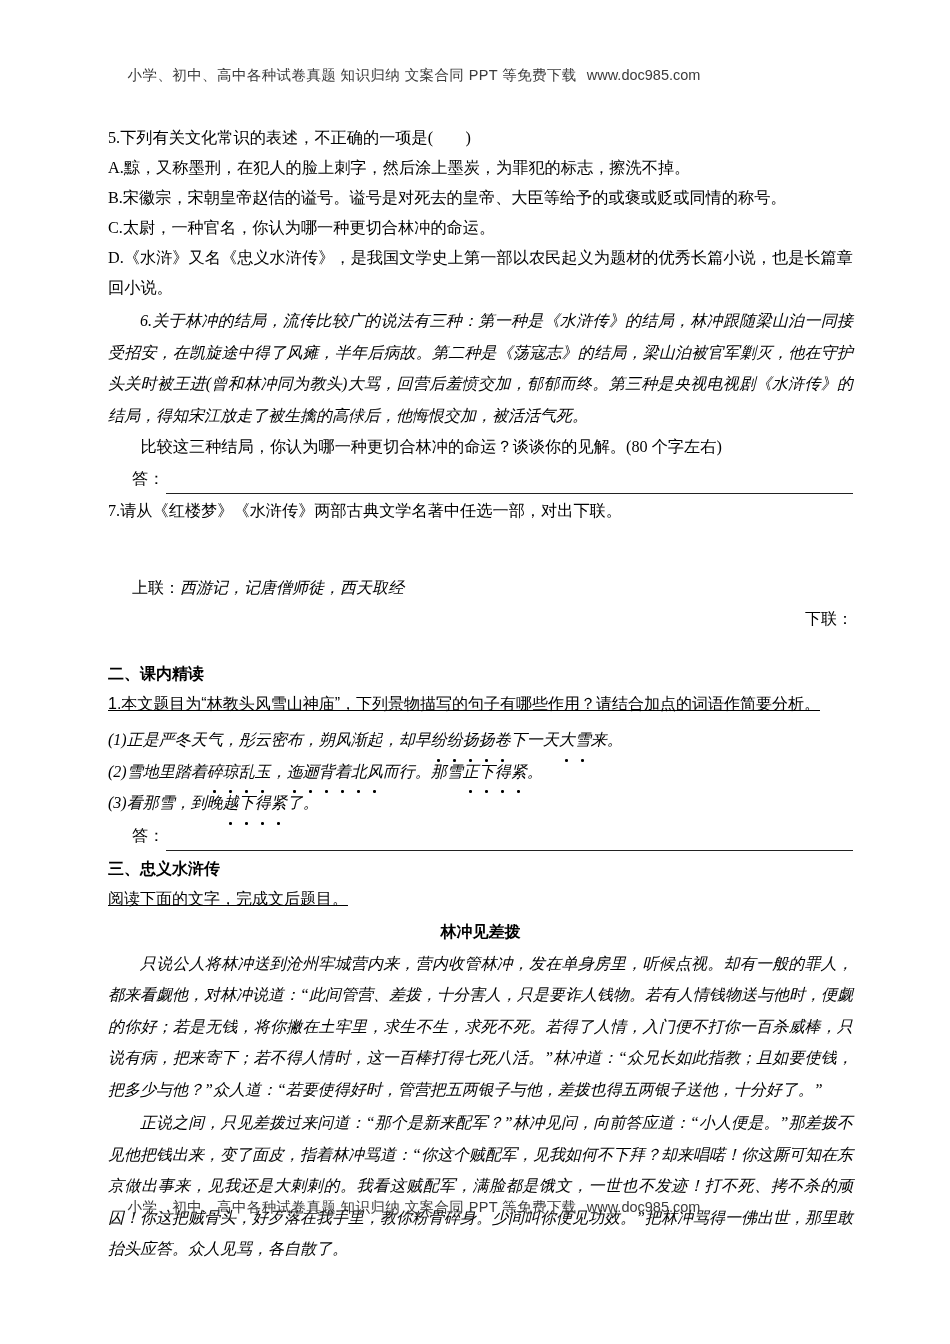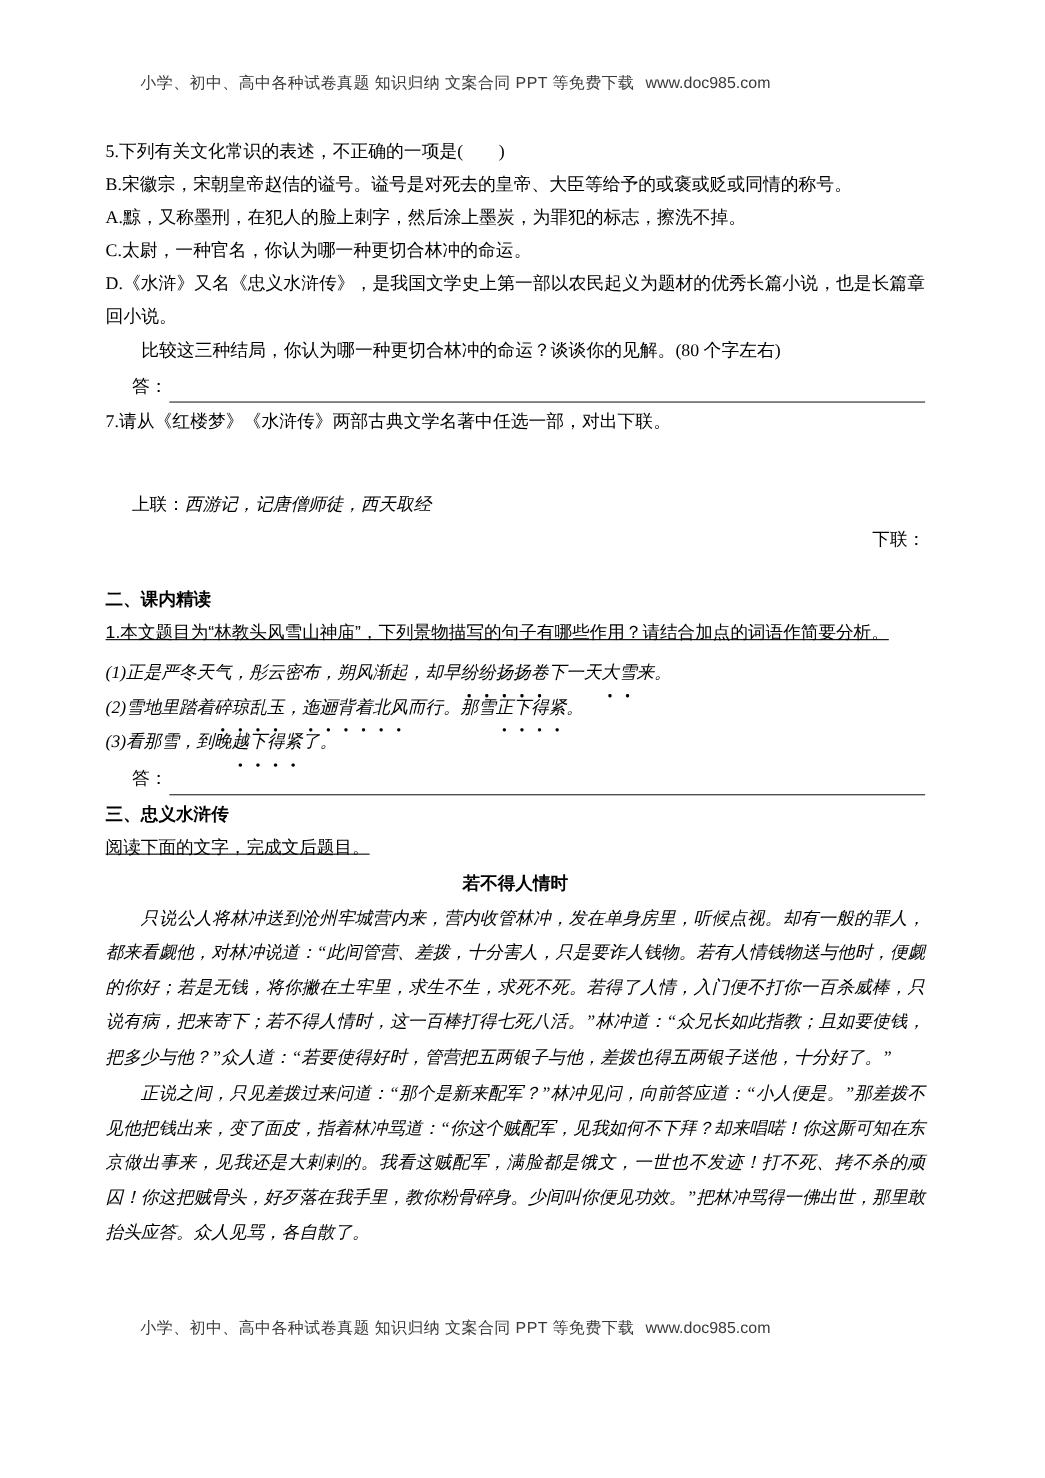--- a/index.html
+++ b/index.html
@@ -43,21 +43,21 @@
   .running-head .url,
   .running-foot .url {
     font-family: "Liberation Sans", "DejaVu Sans", sans-serif;
     margin-left: 10px;
     letter-spacing: 0;
   }
 
   
   .content {
     position: absolute;
-    left: 96px;
+    left: 108px;
     top: 123px;
     width: 745px;
   }
 
   
   p {
     margin: 0 0 0 0;
     line-height: 1.0;
   }
 
@@ -168,25 +168,26 @@
 
 <div class="page">
 
   <div class="running-head">
     <span>小学、初中、高中各种试卷真题 知识归纳 文案合同 PPT 等免费下载</span><span class="url">www.doc985.com</span>
   </div>
 
   <div class="content">
 
     <p class="song indent2 hang0" style="text-indent:0;">5.下列有关文化常识的表述，不正确的一项是(　　)</p>
+    <p class="song">A.黥，又称墨刑，在犯人的脸上刺字，然后涂上墨炭，为罪犯的标志，擦洗不掉。</p>
     <p class="song">B.宋徽宗，宋朝皇帝赵佶的谥号。谥号是对死去的皇帝、大臣等给予的或褒或贬或同情的称号。</p>
-    <p class="song">A.黥，又称墨刑，在犯人的脸上刺字，然后涂上墨炭，为罪犯的标志，擦洗不掉。</p>
     <p class="song">C.太尉，一种官名，你认为哪一种更切合林冲的命运。</p>
     <p class="song">D.《水浒》又名《忠义水浒传》，是我国文学史上第一部以农民起义为题材的优秀长篇小说，也是长篇章回小说。</p>
 
+    <p class="kai indent2" style="margin-top:2px;">6.关于林冲的结局，流传比较广的说法有三种：第一种是《水浒传》的结局，林冲跟随梁山泊一同接受招安，在凯旋途中得了风瘫，半年后病故。第二种是《荡寇志》的结局，梁山泊被官军剿灭，他在守护头关时被王进(曾和林冲同为教头)大骂，回营后羞愤交加，郁郁而终。第三种是央视电视剧《水浒传》的结局，得知宋江放走了被生擒的高俅后，他悔恨交加，被活活气死。</p>
     <p class="song indent2" style="margin-top:1px;">比较这三种结局，你认为哪一种更切合林冲的命运？谈谈你的见解。(80 个字左右)</p>
 
     <div class="answer-row pad-left">
       <span class="answer-label">答：</span>
       <span class="answer-line"></span>
     </div>
 
     <p class="song" style="margin-top:2px;">7.请从《红楼梦》《水浒传》两部古典文学名著中任选一部，对出下联。</p>
     <div class="couplet-row" style="padding-left:24px;margin-top:46px;">
       <span class="label">上联：</span>
@@ -215,21 +216,21 @@
     </p>
 
     <div class="answer-row pad-left">
       <span class="answer-label">答：</span>
       <span class="answer-line"></span>
     </div>
 
     <p class="hei" style="margin-top:3px;">三、忠义水浒传</p>
     <p class="hei-reg">阅读下面的文字，完成文后题目。</p>
 
-    <p class="article-title">若不得人情时</p>
+    <p class="article-title">林冲见差拨</p>
 
     <p class="kai indent2">只说公人将林冲送到沧州牢城营内来，营内收管林冲，发在单身房里，听候点视。却有一般的罪人，都来看觑他，对林冲说道：“此间管营、差拨，十分害人，只是要诈人钱物。若有人情钱物送与他时，便觑的你好；若是无钱，将你撇在土牢里，求生不生，求死不死。若得了人情，入门便不打你一百杀威棒，只说有病，把来寄下；若不得人情时，这一百棒打得七死八活。”林冲道：“众兄长如此指教；且如要使钱，把多少与他？”众人道：“若要使得好时，管营把五两银子与他，差拨也得五两银子送他，十分好了。”</p>
     <p class="kai indent2" style="margin-top:2px;">正说之间，只见差拨过来问道：“那个是新来配军？”林冲见问，向前答应道：“小人便是。”那差拨不见他把钱出来，变了面皮，指着林冲骂道：“你这个贼配军，见我如何不下拜？却来唱喏！你这厮可知在东京做出事来，见我还是大剌剌的。我看这贼配军，满脸都是饿文，一世也不发迹！打不死、拷不杀的顽囚！你这把贼骨头，好歹落在我手里，教你粉骨碎身。少间叫你便见功效。”把林冲骂得一佛出世，那里敢抬头应答。众人见骂，各自散了。</p>
 
   </div>
 
   <div class="running-foot">
     <span>小学、初中、高中各种试卷真题 知识归纳 文案合同 PPT 等免费下载</span><span class="url">www.doc985.com</span>
   </div>
 

